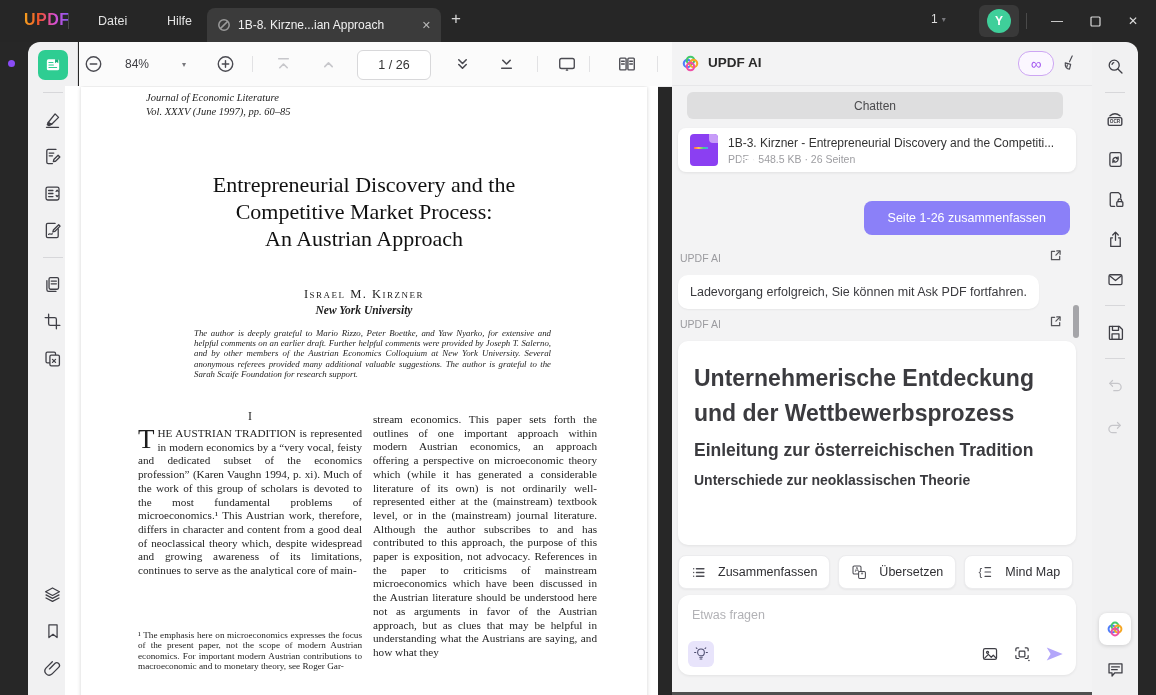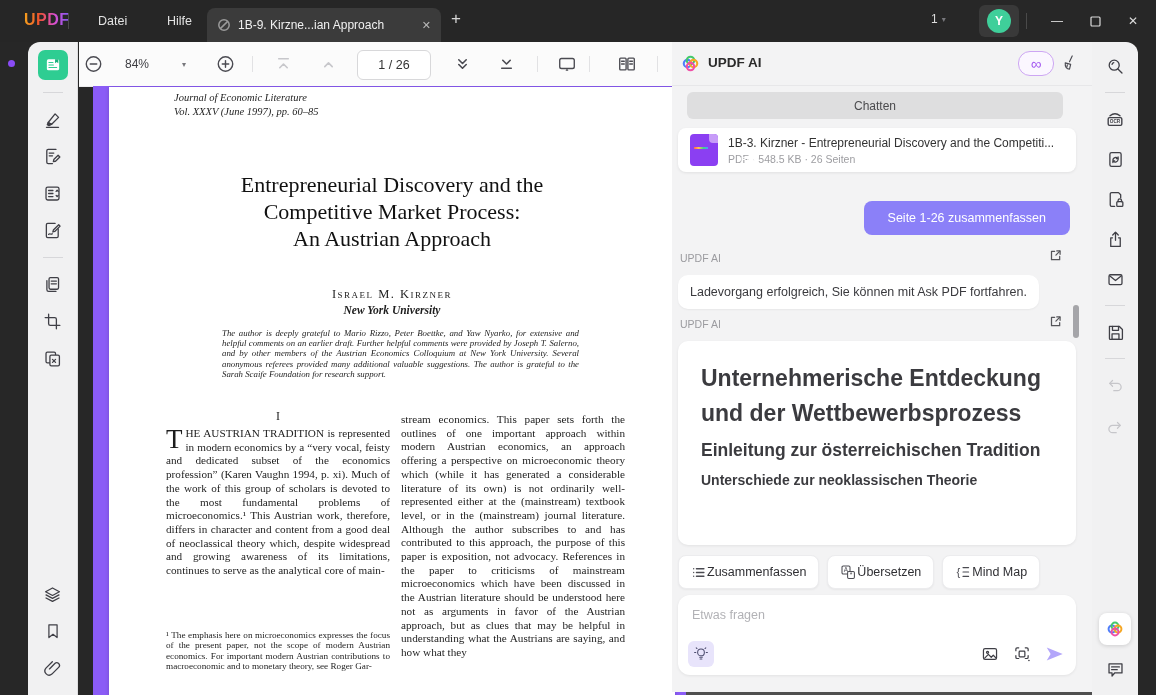--- a/index.html
+++ b/index.html
@@ -42,21 +42,21 @@
   #toolbar{position:absolute;left:79px;top:42px;width:593px;height:44px;background:#fbfbfb;border-bottom:1px solid #ececee;}
   .tb-item{position:absolute;top:50%;transform:translateY(-50%);color:#4b4b52;display:flex;align-items:center;}
   .tb-item.dis{color:#c7c7cb;}
   .tb-sep{position:absolute;top:14px;width:1px;height:16px;background:#e2e2e4;}
   .zoom-val{font-size:12px;color:#3d3d42;}
   .caret{font-size:8px;color:#77777c;}
   .page-box{position:absolute;left:278px;top:8px;width:72px;height:28px;background:#fff;border:1px solid #d8d8da;border-radius:6px;
             display:flex;align-items:center;justify-content:center;font-size:12.5px;color:#333;}
 
   
-  #doc-area{position:absolute;left:93px;top:86px;width:593px;height:609px;background:#8b5cf6;overflow:hidden;}
+  #doc-area{position:absolute;left:65px;top:86px;width:593px;height:609px;background:#ffffff;overflow:hidden;}
   #pdf-page{position:absolute;left:16px;top:1px;width:566px;height:640px;background:#fff;box-shadow:0 0 4px rgba(0,0,0,.18);
             font-family:"Liberation Serif",serif;color:#1d1d1d;}
   .journal{position:absolute;left:65px;top:4px;font-size:10.5px;font-style:italic;line-height:14px;}
   .p-title{position:absolute;left:0;top:84px;width:100%;text-align:center;font-size:22px;line-height:27px;color:#111;}
   .p-author{position:absolute;left:0;top:200px;width:100%;text-align:center;font-size:12.5px;font-variant:small-caps;letter-spacing:1.5px;}
   .p-affil{position:absolute;left:0;top:217px;width:100%;text-align:center;font-size:11.5px;font-style:italic;font-weight:bold;}
   .p-ack{position:absolute;left:113px;top:241px;width:357px;font-size:8.8px;font-style:italic;line-height:10.2px;text-align:justify;}
   .p-sec{position:absolute;left:57px;top:322px;width:224px;text-align:center;font-size:12px;}
   .p-col{position:absolute;width:224px;font-size:11.2px;line-height:13.7px;text-align:justify;}
   .p-col1{left:57px;top:340px;}
@@ -84,26 +84,26 @@
   .file-info{min-width:0;}
   .file-title{font-size:12px;color:#333;white-space:nowrap;overflow:hidden;text-overflow:ellipsis;}
   .file-meta{font-size:10.5px;color:#9d9da1;margin-top:3px;}
   .sum-btn{position:absolute;right:22px;top:159px;height:34px;background:#8b80f8;border-radius:8px;color:#fff;font-size:12.5px;
            display:flex;align-items:center;padding:0 24px;}
   .sender{position:absolute;font-size:10.5px;color:#9b9b9f;}
   .extlink{position:absolute;color:#55555a;}
   .bubble{position:absolute;left:6px;top:233px;max-width:380px;background:#fff;border-radius:10px;padding:10px 12px;box-sizing:border-box;
           font-size:12.5px;color:#3a3a3e;box-shadow:0 1px 2px rgba(0,0,0,.05);}
   .sum-card{position:absolute;left:6px;top:299px;width:398px;height:204px;background:#fff;border-radius:10px;box-shadow:0 1px 3px rgba(0,0,0,.07);
-            padding:20px 23px;box-sizing:border-box;overflow:hidden;color:#3b3b3f;}
+            padding:20px 16px;box-sizing:border-box;overflow:hidden;color:#3b3b3f;}
   .sum-h1{font-size:23px;font-weight:bold;line-height:34.5px;}
   .sum-h2{font-size:17.5px;font-weight:bold;line-height:26.5px;margin-top:7px;}
   .sum-h3{font-size:14px;font-weight:bold;line-height:20px;margin-top:6px;}
   .chips{position:absolute;left:6px;top:513px;display:flex;gap:8px;}
-  .chip{display:flex;align-items:center;gap:1px;background:#fff;border:1px solid #ececee;border-radius:8px;height:32px;padding:0 12px;
+  .chip{display:flex;align-items:center;gap:12px;background:#fff;border:1px solid #ececee;border-radius:8px;height:32px;padding:0 12px;
         font-size:12.5px;color:#2f2f33;box-shadow:0 1px 2px rgba(0,0,0,.05);white-space:nowrap;}
   .chip .cic{color:#4b4b52;}
   .input-card{position:absolute;left:6px;top:553px;width:398px;height:80px;background:#fff;border-radius:12px;box-shadow:0 1px 3px rgba(0,0,0,.07);
               padding:10px 12px;box-sizing:border-box;}
   .ask-input{border:none;outline:none;width:100%;font-size:12.5px;color:#8b5cf6;font-family:"Liberation Sans",sans-serif;background:transparent;}
   .ask-input::placeholder{color:#b2b2b6;}
   .input-row{position:absolute;left:10px;right:12px;bottom:8px;display:flex;align-items:center;}
   .bulb-btn{width:26px;height:26px;background:#e8e4fb;border-radius:6px;display:flex;align-items:center;justify-content:center;color:#4c4c6e;}
   .in-ic{color:#3f3f46;margin-left:14px;}
   .ai-scroll{position:absolute;left:401px;top:263px;width:6px;height:33px;border-radius:3px;background:#a5a5a9;}
@@ -128,21 +128,21 @@
     <div class="menu" style="left:98px">Datei</div>
     <div class="menu" style="left:167px">Hilfe</div>
 
     <div id="tab">
       <span>
         <svg width="14" height="14" viewBox="0 0 14 14" class="ic" style="color:#9a9a9a">
             <circle cx="7" cy="7" r="5.2"></circle>
             <line x1="3.6" y1="10.4" x2="10.4" y2="3.6"></line>
           </svg>
       </span>
-      <span class="t-title">1B-9. Kirzne...ian Approach</span>
+      <span class="t-title">1B-8. Kirzne...ian Approach</span>
       <span class="t-close">✕</span>
     </div>
     <div class="newtab">+</div>
 
     <div class="win-count">
       <span>1</span>
         <span class="caret">▾</span>
     </div>
     <div class="avatar-wrap">
       <div class="avatar">Y</div>

